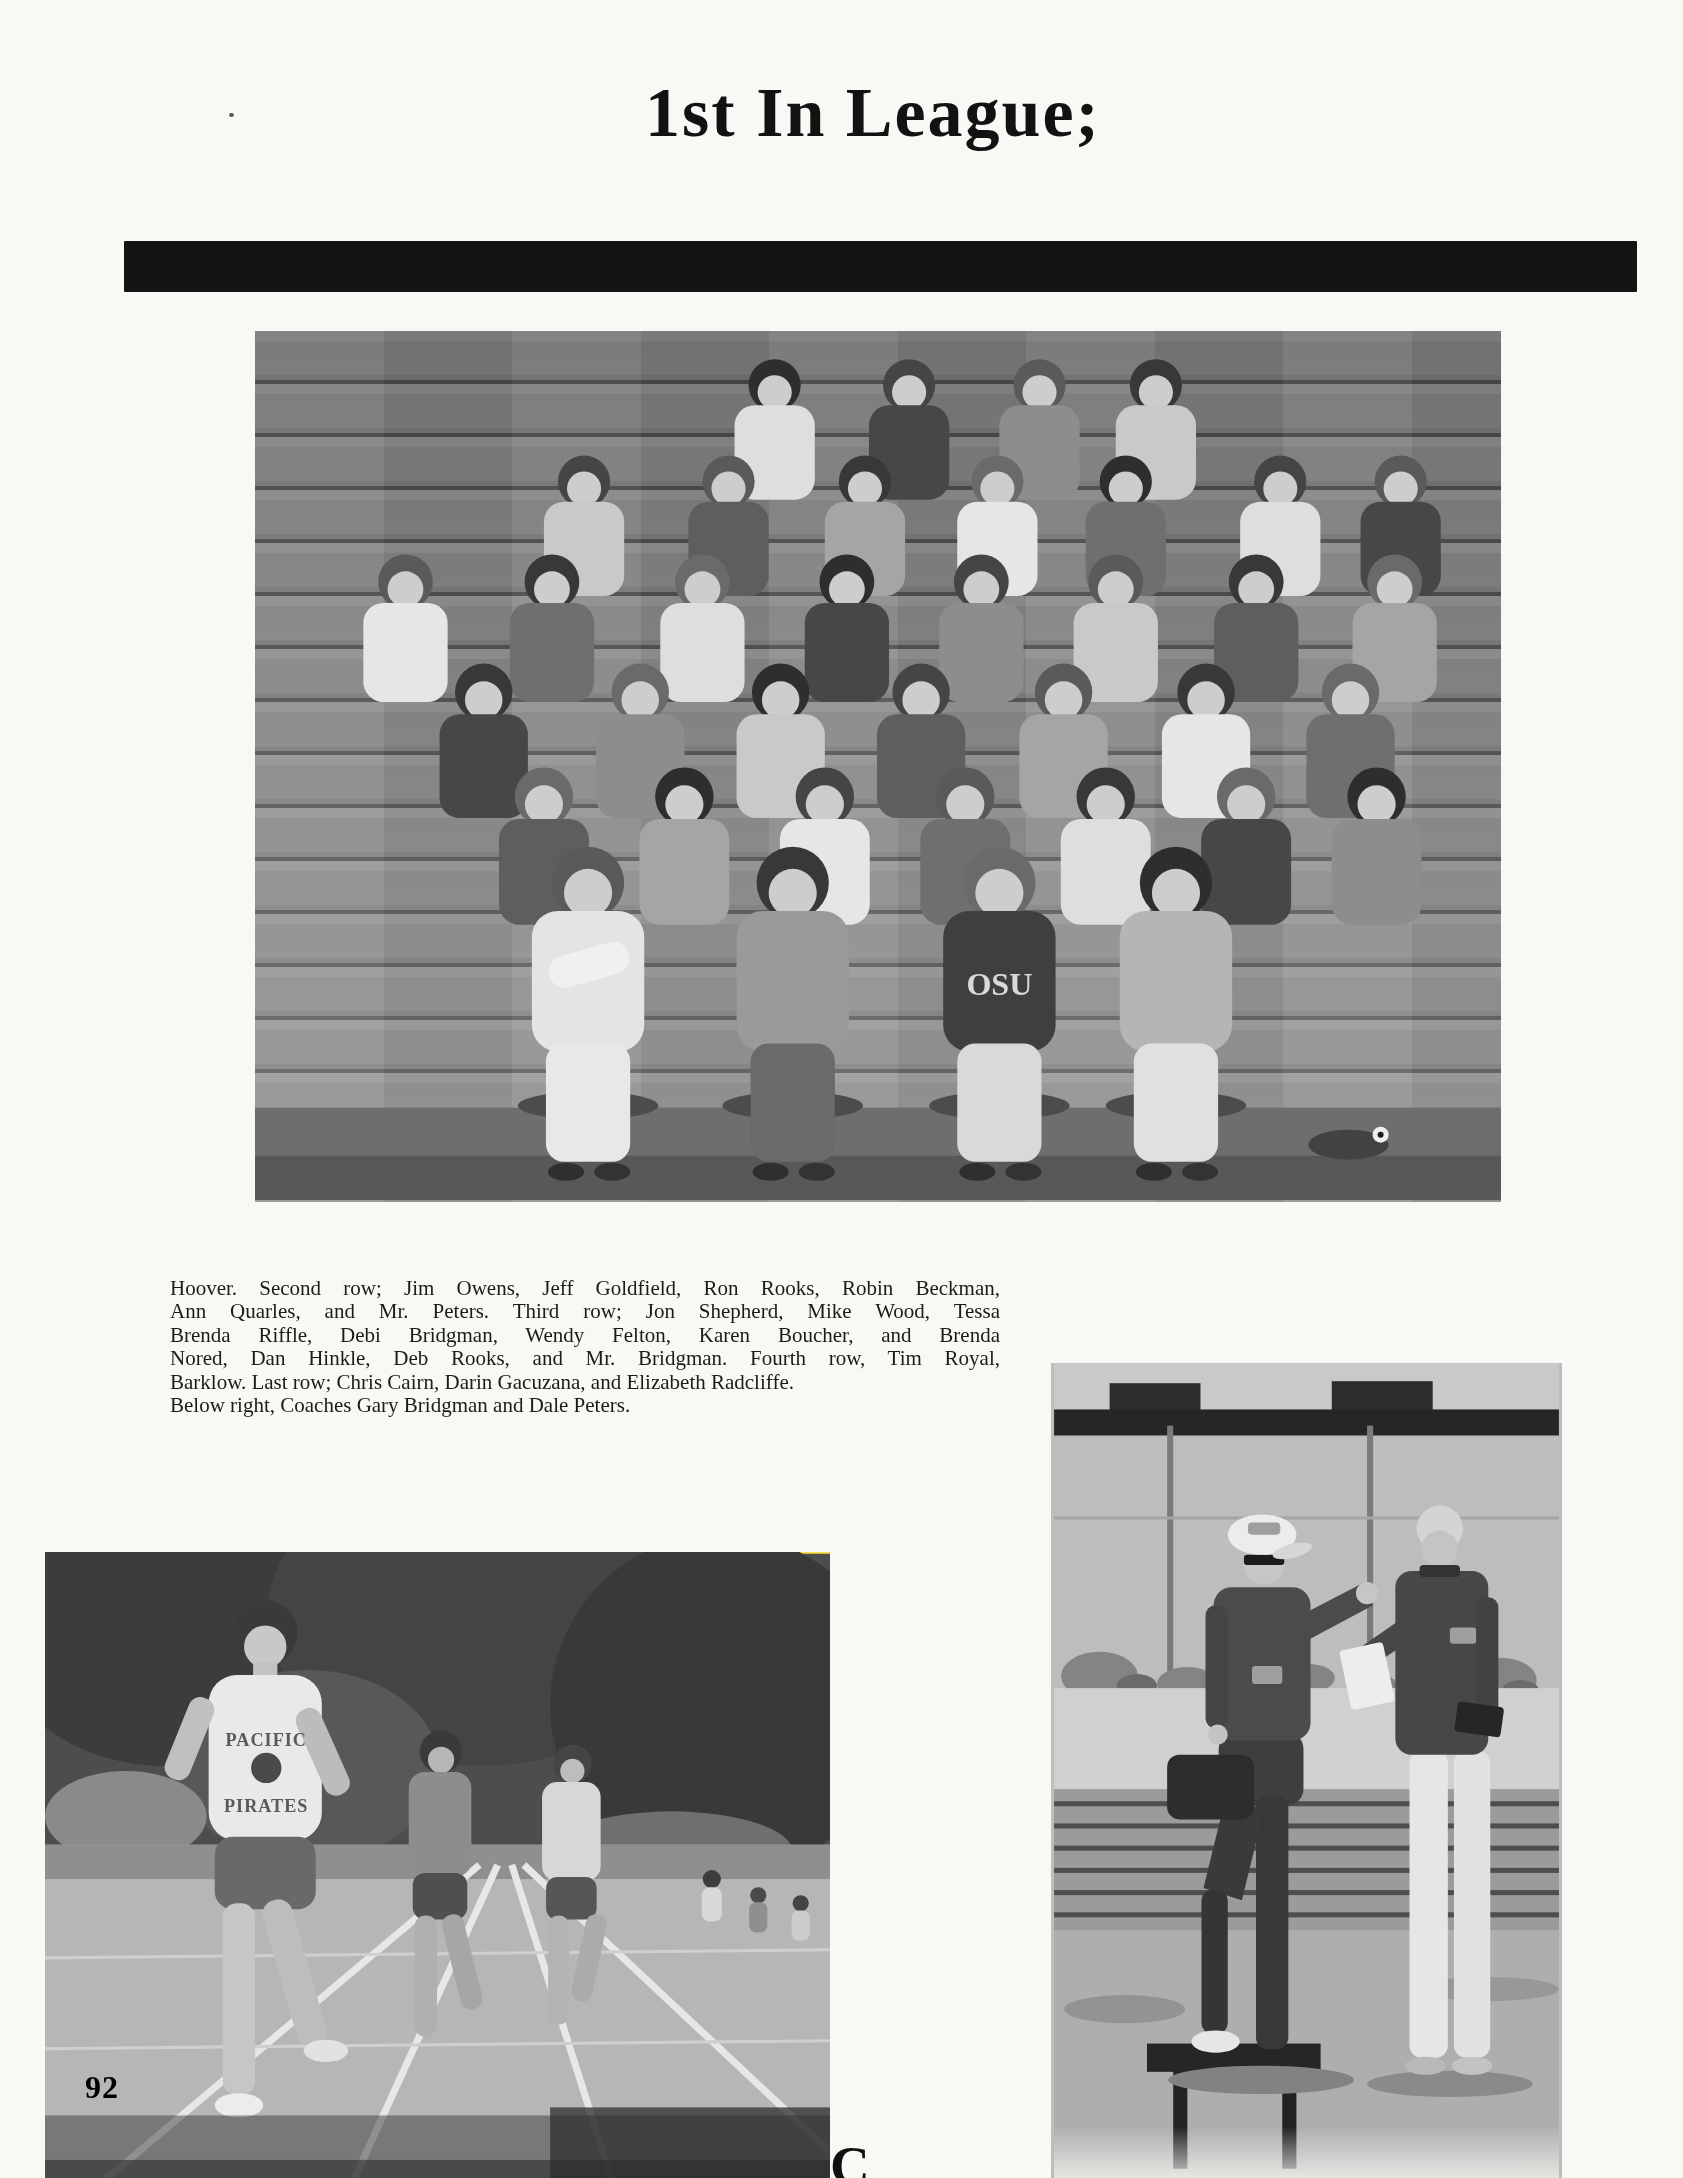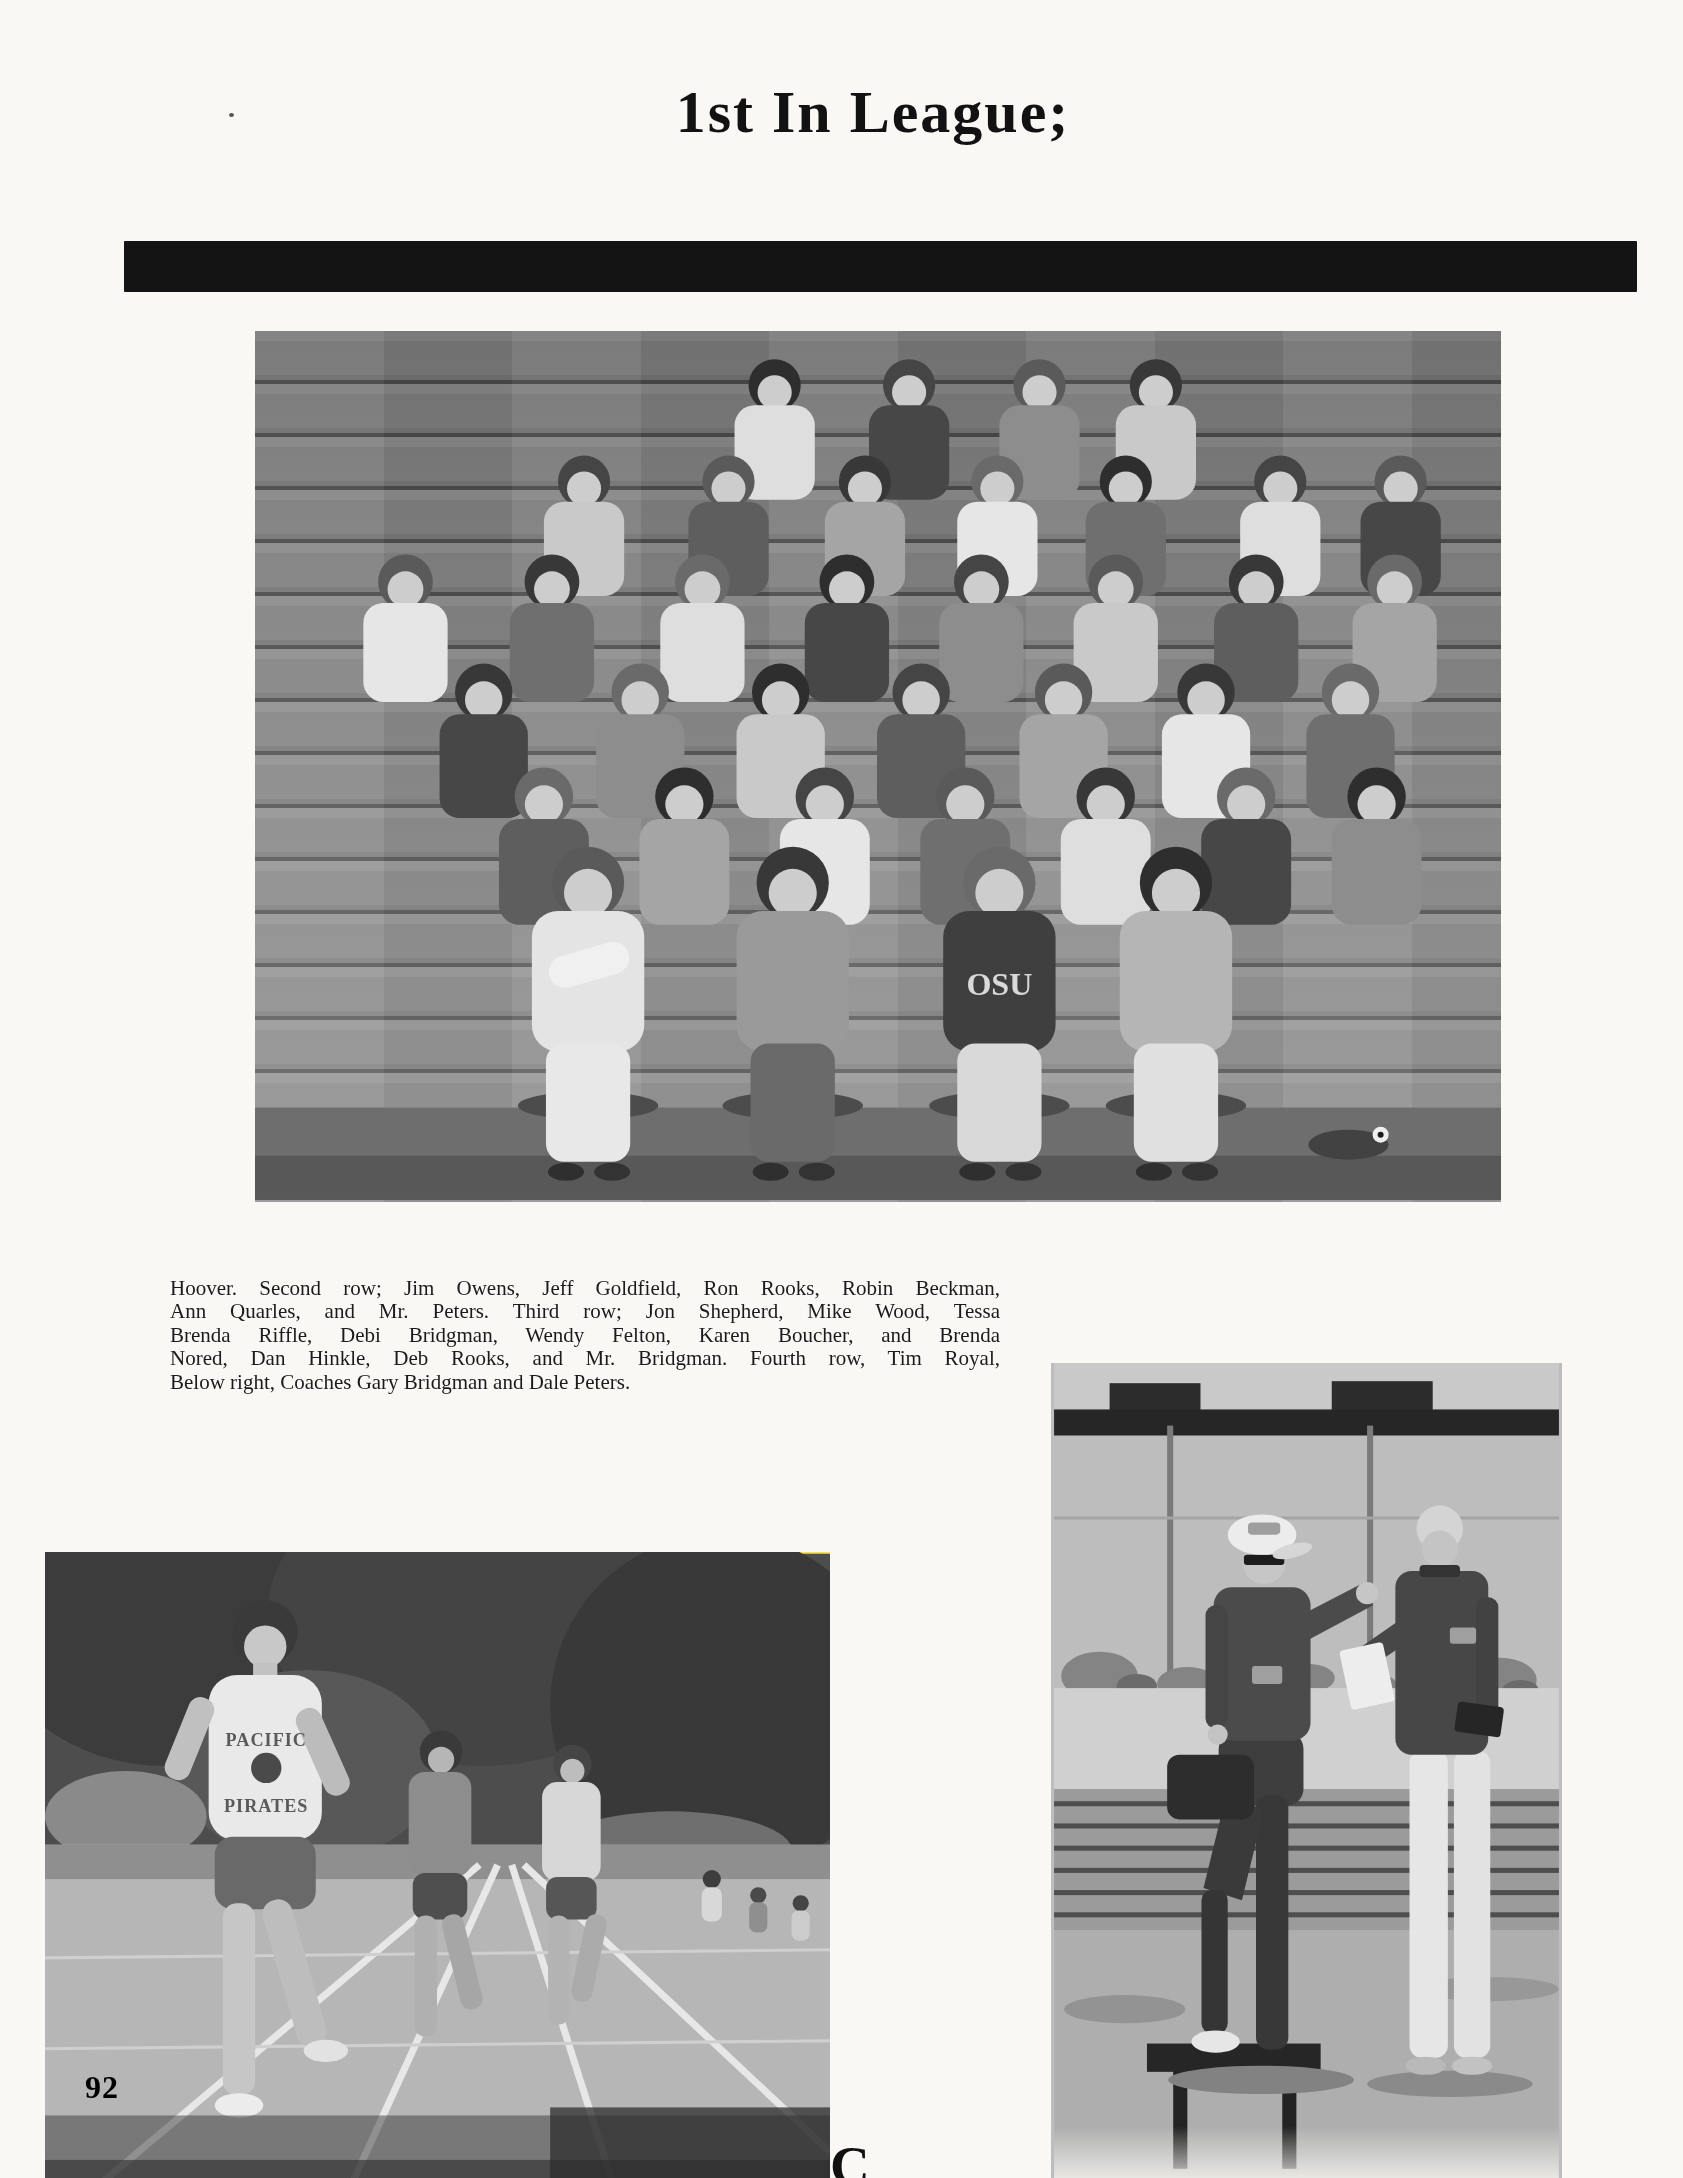--- a/index.html
+++ b/index.html
@@ -5,21 +5,21 @@
   html,body{margin:0;padding:0;}
   body{
     width:1683px;height:2178px;position:relative;overflow:hidden;
     background:#f9f8f4;
     font-family:"Liberation Serif", serif;
     color:#1c1c1c;
   }
   .page-title{
     position:absolute;top:57px;left:0;width:1683px;margin:0;
     text-align:center;padding-left:63px;box-sizing:border-box;
-    font-size:60px;line-height:111px;font-weight:700;letter-spacing:2px;color:#121212;
+    font-size:70px;line-height:111px;font-weight:700;letter-spacing:2px;color:#121212;
   }
   .title-dot{position:absolute;left:229px;top:113px;width:5px;height:4px;background:#555;border-radius:50%;}
   .divider-bar{
     position:absolute;left:124px;top:241px;width:1513px;height:51px;
     background:#141414;border-radius:1px;
   }
   figure{margin:0;padding:8px;}
   .photo{position:absolute;overflow:hidden;}
   .photo svg{position:absolute;left:0;top:0;width:100%;height:100%;display:block;}
   .photo-team{
@@ -200,20 +200,21 @@
     <circle cx="1122" cy="799" r="8" fill="#efefef"></circle>
     <circle cx="1122" cy="799" r="3" fill="#1c1c1c"></circle>
   </svg>
 </figure>
 
 <div class="caption">
   <div class="just">Hoover. Second row; Jim Owens, Jeff Goldfield, Ron Rooks, Robin Beckman,</div>
   <div class="just">Ann Quarles, and Mr. Peters. Third row; Jon Shepherd, Mike Wood, Tessa</div>
   <div class="just">Brenda Riffle, Debi Bridgman, Wendy Felton, Karen Boucher, and Brenda</div>
   <div class="just">Nored, Dan Hinkle, Deb Rooks, and Mr. Bridgman. Fourth row, Tim Royal,</div>
+  <div>Barklow. Last row; Chris Cairn, Darin Gacuzana, and Elizabeth Radcliffe.</div>
   <div>Below right, Coaches Gary Bridgman and Dale Peters.</div>
 </div>
 
 <figure class="photo photo-runners" role="img" aria-label="Carl Hoover running the 200m ahead of two other runners on the track">
   <svg viewBox="0 0 777 632">
 
     <rect x="0" y="0" width="777" height="305" fill="#4d4d4d"></rect>
     <ellipse cx="120" cy="80" rx="170" ry="130" fill="#3c3c3c"></ellipse>
     <ellipse cx="430" cy="60" rx="210" ry="150" fill="#444444"></ellipse>
     <ellipse cx="670" cy="150" rx="170" ry="170" fill="#393939"></ellipse>

